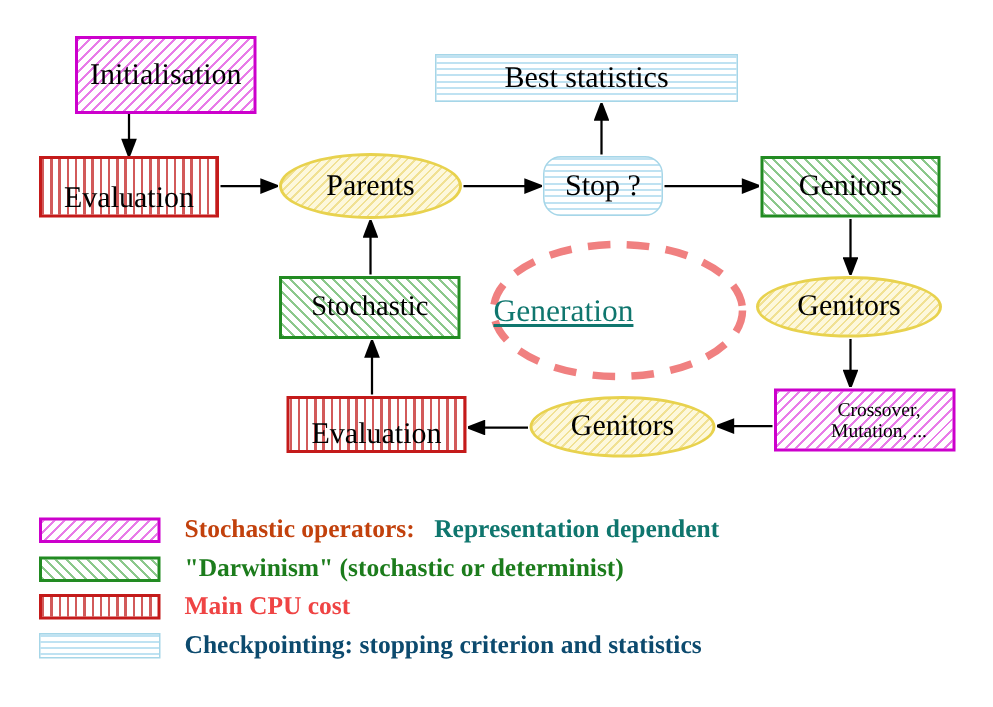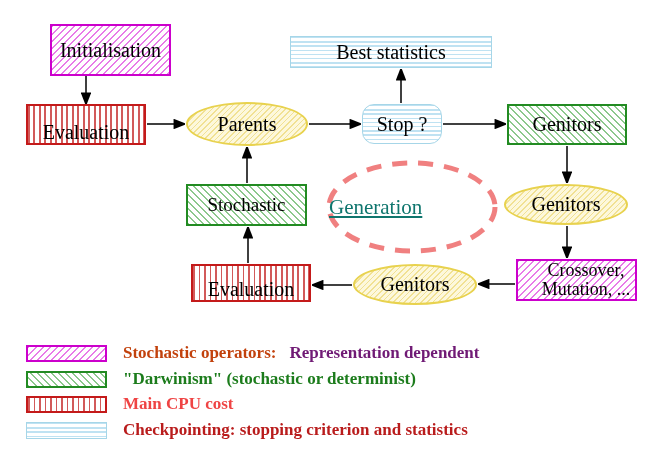--- a/index.html
+++ b/index.html
@@ -35,25 +35,25 @@
   }
   .rounded{border-radius:12px;}
   .generation-label{
     position:absolute;display:flex;align-items:center;justify-content:flex-start;
     color:#0f766e;font-size:21px;text-decoration:underline;
   }
   .legend-row{position:absolute;display:flex;align-items:center;}
   .swatch{position:absolute;box-sizing:border-box;width:81px;height:17px;}
   .legend-text{position:absolute;left:123px;font-size:17px;font-weight:bold;white-space:nowrap;}
   .t-magenta{color:#c2410c;}
-  .t-gold{color:#701a75;margin-left:13px;}
+  .t-gold{color:#0f766e;margin-left:13px;}
   .t-green{color:#1C7C1C;}
   .t-red{color:#ef4444;}
-  .t-cyan{color:#b91c1c;}
-  .small-text{font-size:18px;padding-left:19px;}
+  .t-cyan{color:#0c4a6e;}
+  .small-text{font-size:13px;padding-left:19px;}
 </style>
 </head>
 <body>
 
 <div class="canvas">
 
   <svg class="arrows" viewBox="0 0 662 471" xmlns="http://www.w3.org/2000/svg">
     <defs>
       <marker id="ah" viewBox="0 0 10 10" refX="9" refY="5" markerWidth="13" markerHeight="10.5" orient="auto" markerUnits="userSpaceOnUse">
         <path d="M0,0 L13,5 L0,10 z" fill="#000"></path>

